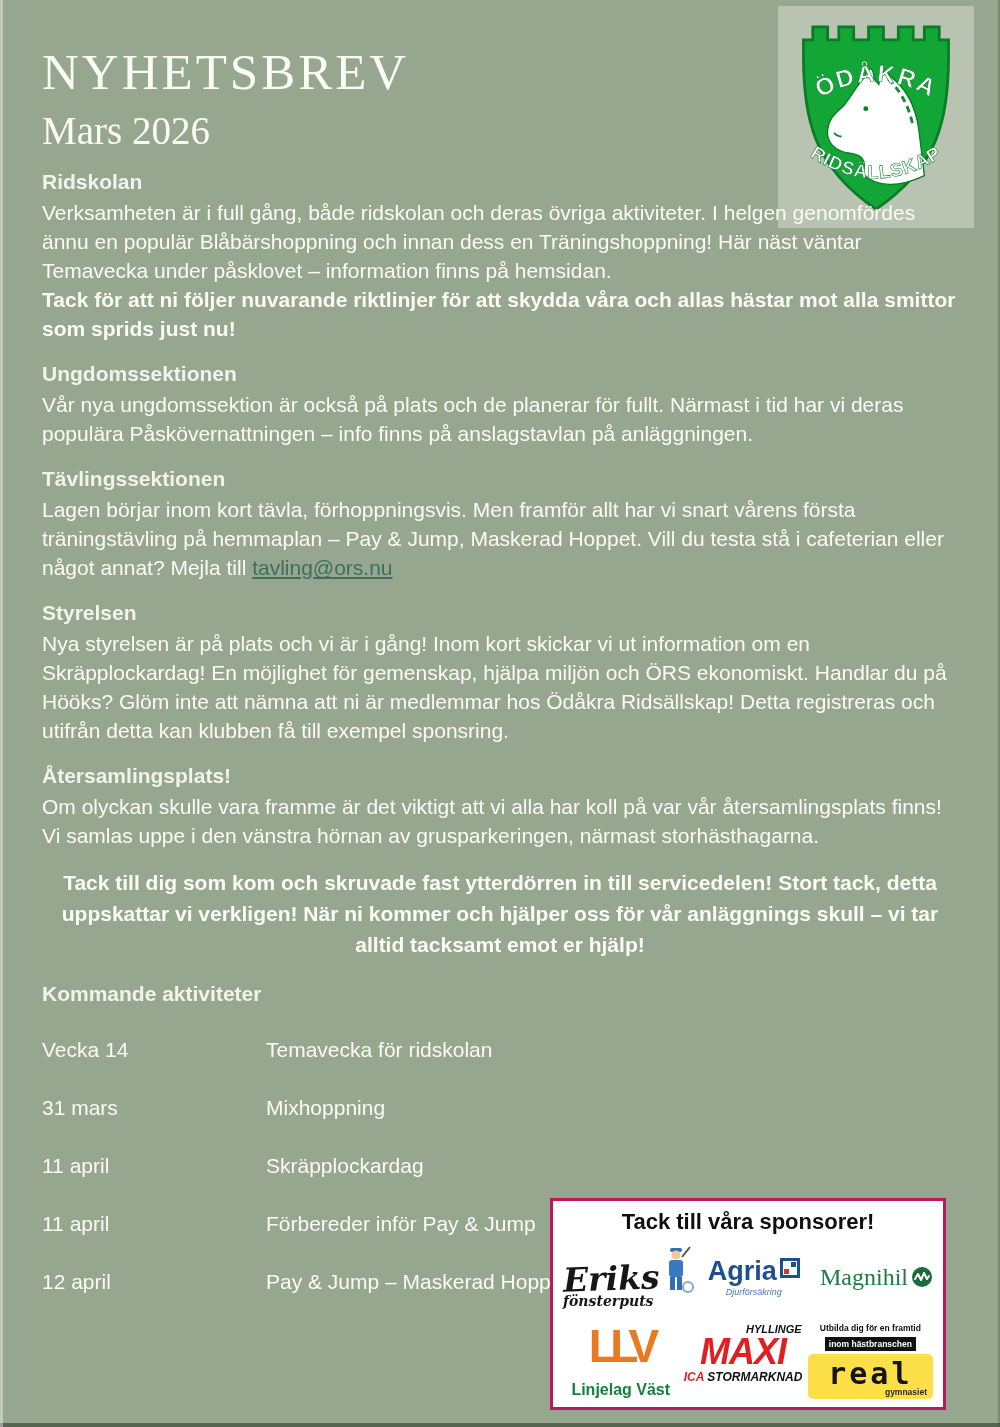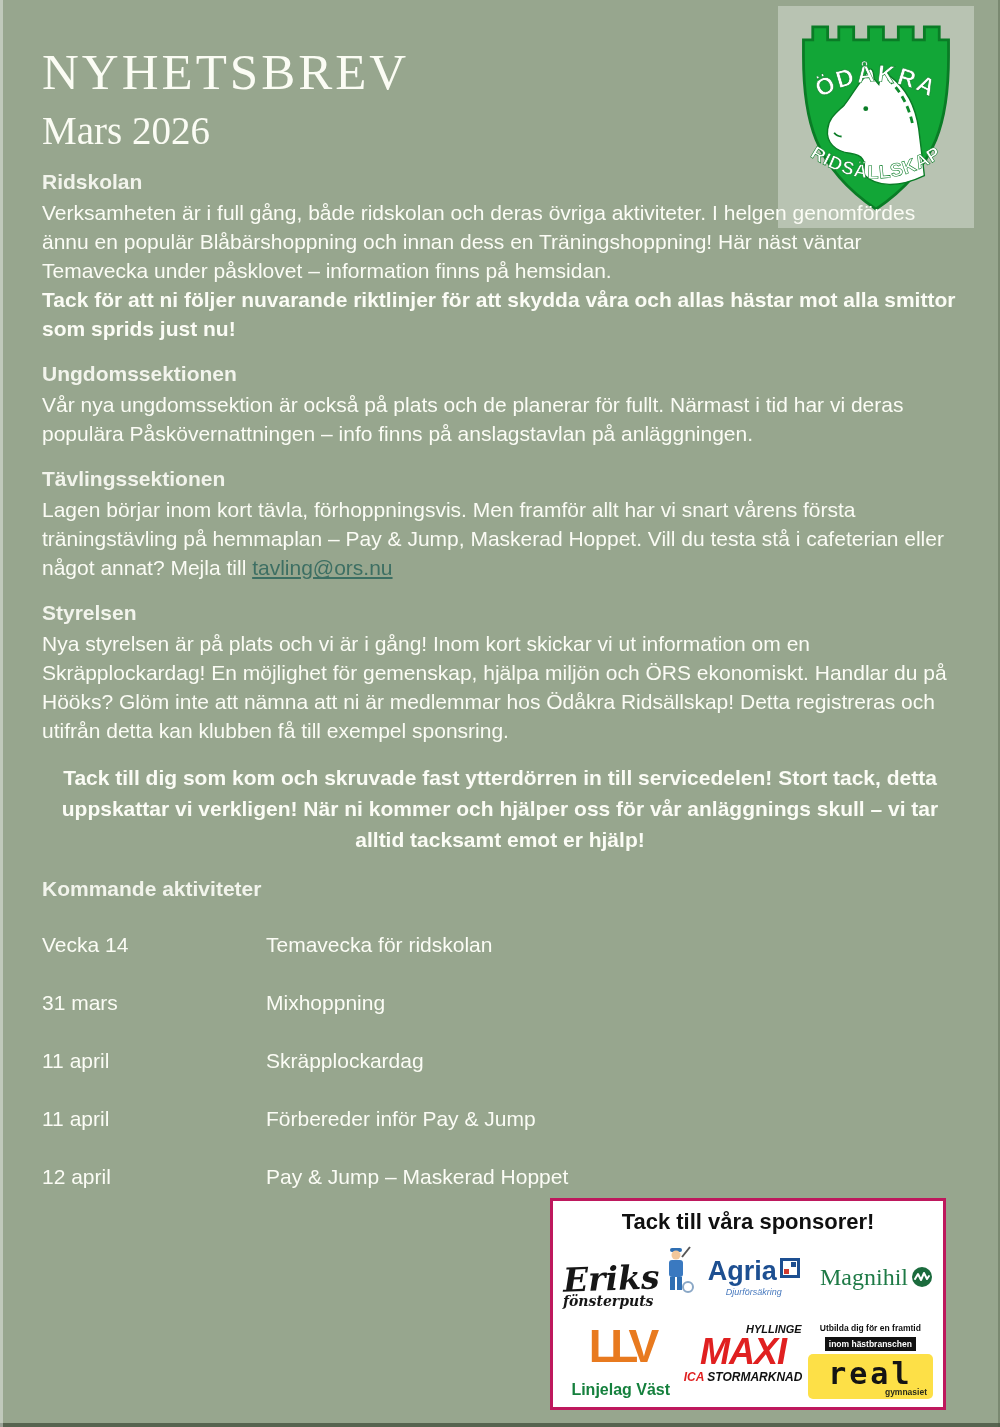--- a/index.html
+++ b/index.html
@@ -120,20 +120,24 @@
   <div class="section">
     <h2>Tävlingssektionen</h2>
     <p><span>Lagen börjar inom kort tävla, förhoppningsvis. Men framför allt har vi snart vårens första träningstävling på hemmaplan – Pay &amp; Jump, Maskerad Hoppet. Vill du testa stå i cafeterian eller något annat? Mejla till </span><a href="#" class="email-link">tavling@ors.nu</a></p>
   </div>
 
   <div class="section">
     <h2>Styrelsen</h2>
     <p>Nya styrelsen är på plats och vi är i gång! Inom kort skickar vi ut information om en Skräpplockardag! En möjlighet för gemenskap, hjälpa miljön och ÖRS ekonomiskt. Handlar du på Hööks? Glöm inte att nämna att ni är medlemmar hos Ödåkra Ridsällskap! Detta registreras och utifrån detta kan klubben få till exempel sponsring.</p>
   </div>
 
+  <div class="section">
+    <h2>Återsamlingsplats!</h2>
+    <p>Om olyckan skulle vara framme är det viktigt att vi alla har koll på var vår återsamlingsplats finns! Vi samlas uppe i den vänstra hörnan av grusparkeringen, närmast storhästhagarna.</p>
+  </div>
 
   <div class="thanks-note">Tack till dig som kom och skruvade fast ytterdörren in till servicedelen! Stort tack, detta uppskattar vi verkligen! När ni kommer och hjälper oss för vår anläggnings skull – vi tar alltid tacksamt emot er hjälp!</div>
 
   <div class="activities">
     <h2>Kommande aktiviteter</h2>
     <div class="activity-row">
       <div class="activity-date">Vecka 14</div>
       <div class="activity-event">Temavecka för ridskolan</div>
     </div>
     <div class="activity-row">

